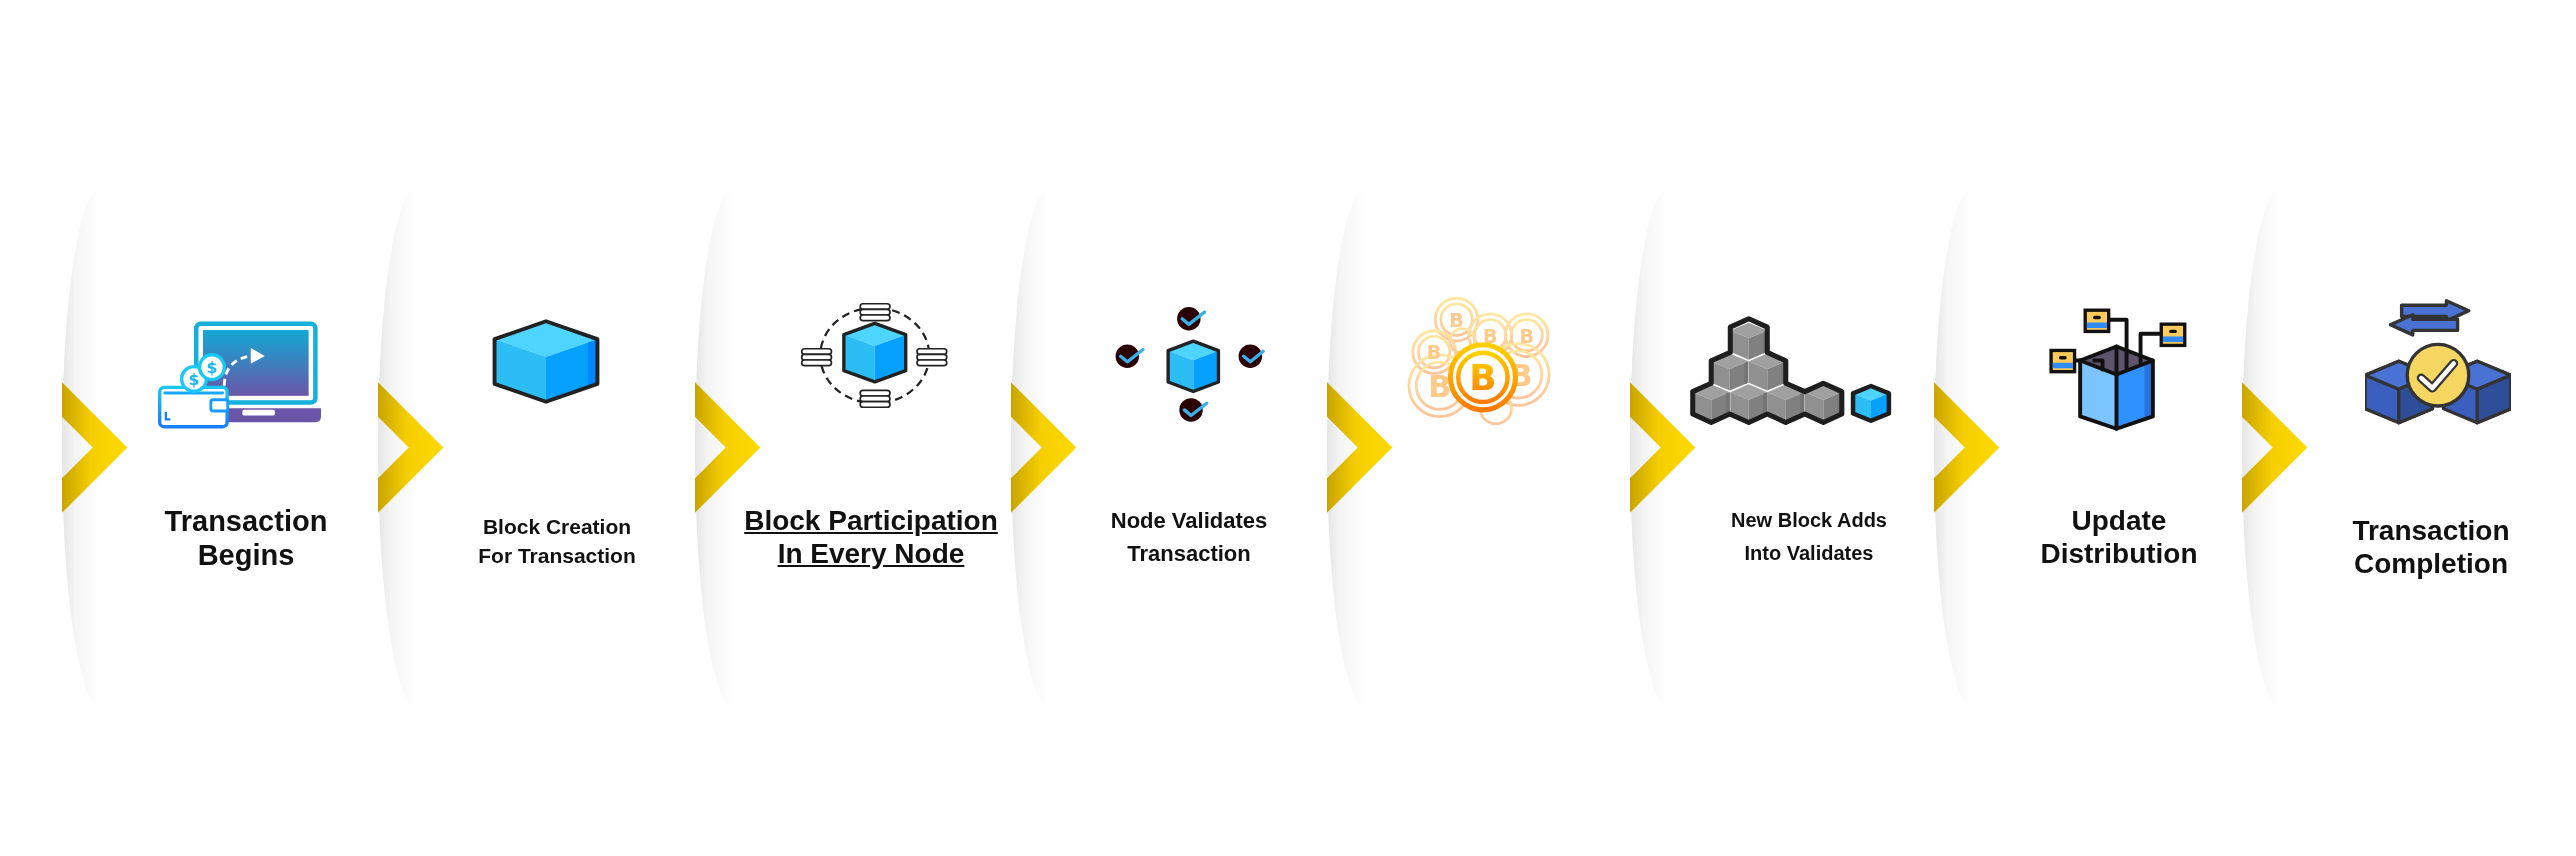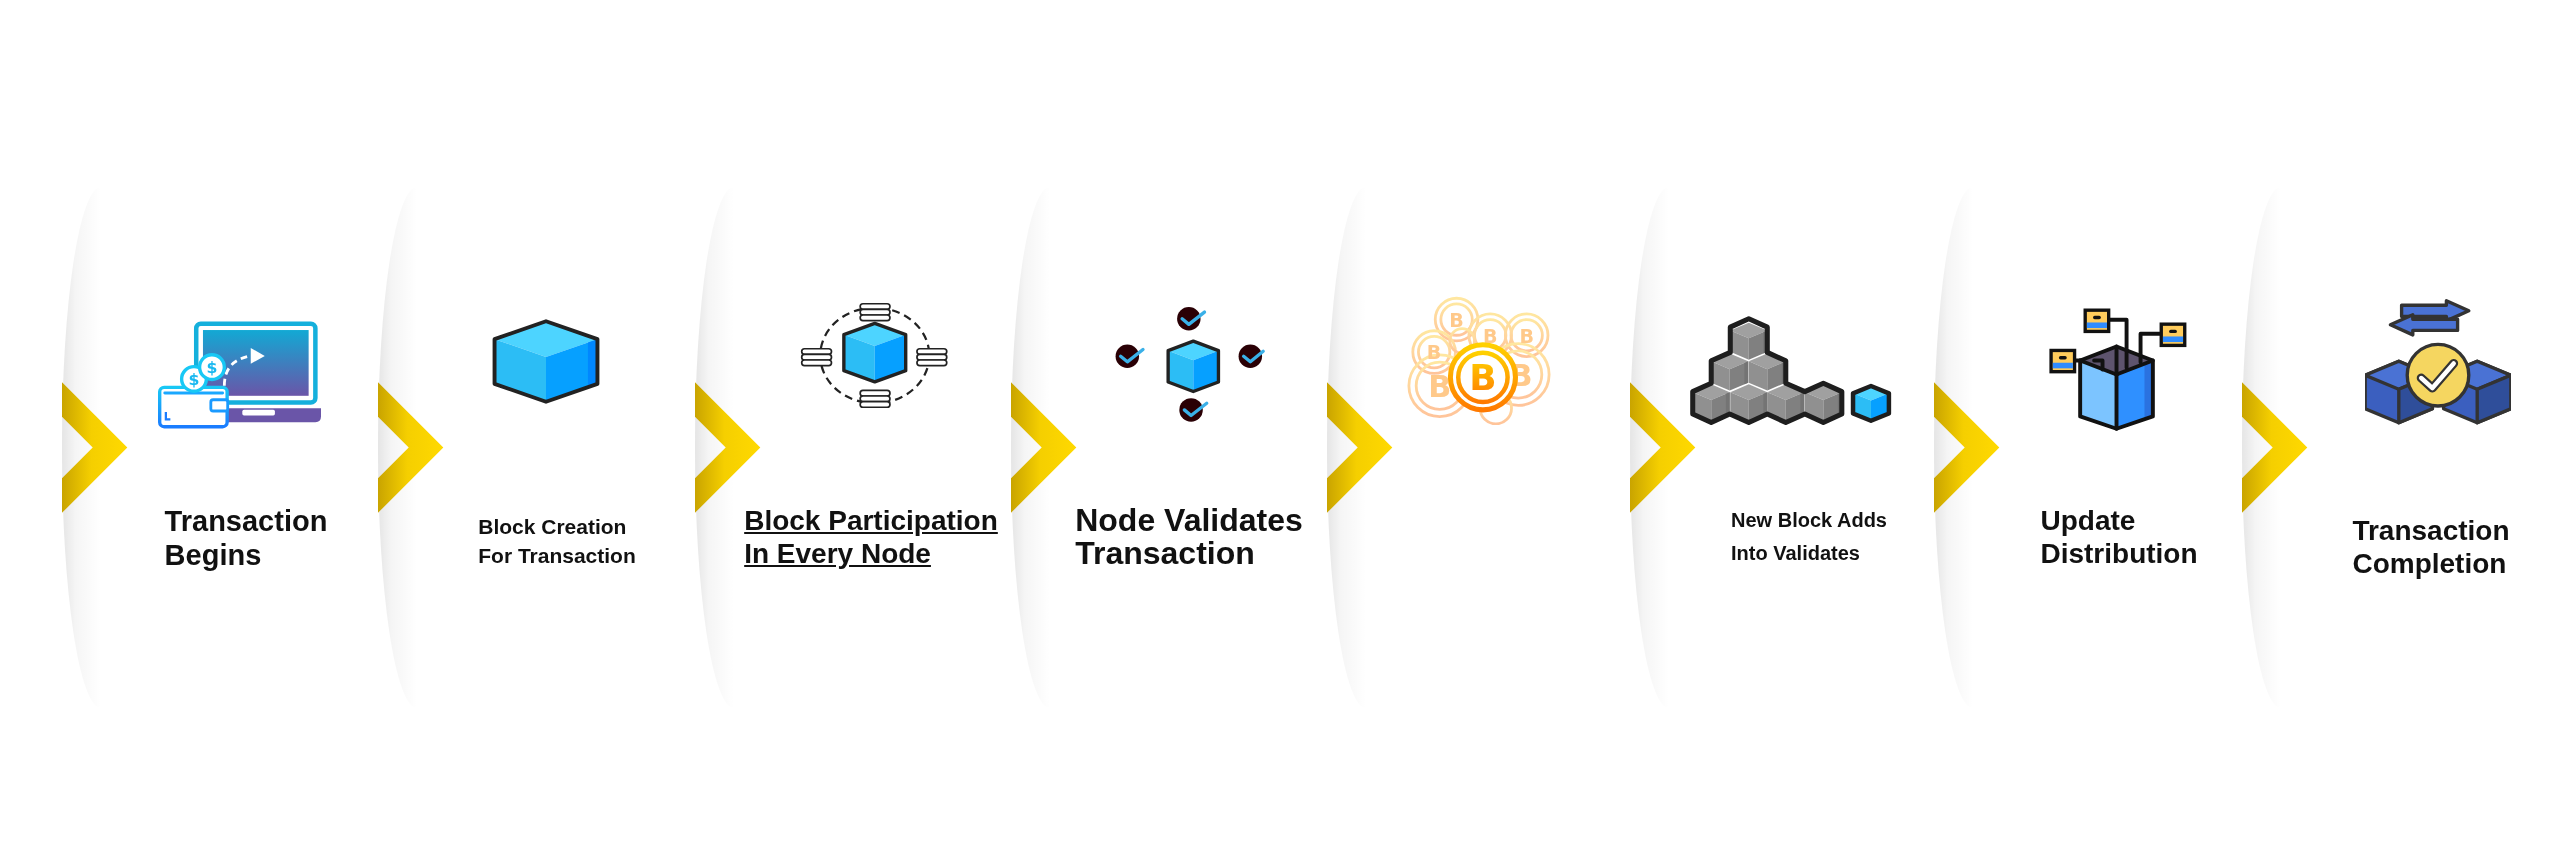--- a/index.html
+++ b/index.html
@@ -5,21 +5,21 @@
   html, body { margin:0; padding:0; background:#ffffff; }
   body { width:2576px; height:857px; position:relative; overflow:hidden;
          font-family:"Liberation Sans", "DejaVu Sans", sans-serif; }
   .flow { position:absolute; left:0; top:0; width:2576px; height:857px; }
   .panel { position:absolute; top:187px; height:521px; background:#ffffff; }
   .panel .shade { position:absolute; left:0; top:0; width:39px; height:100%;
     background:linear-gradient(to right, rgba(0,0,0,0.10) 0%, rgba(0,0,0,0.04) 35%, rgba(0,0,0,0) 100%);
     border-top-left-radius:39px 258px; border-bottom-left-radius:39px 258px; pointer-events:none; }
   .chev { position:absolute; left:0; top:195px; width:67px; height:131px; }
   .icon { position:absolute; }
-  .label { position:absolute; text-align:left; font-weight:bold; color:#111111;
+  .label { position:absolute; text-align:center; font-weight:bold; color:#111111;
            white-space:nowrap; transform:translateX(-50%); }
   .label span { display:block; }
 </style>
 </head>
 <body>
 
 <svg width="0" height="0" style="position:absolute">
   <defs>
     <linearGradient id="chevGrad" x1="0" y1="0" x2="1" y2="0">
       <stop offset="0" stop-color="#C9A400"></stop>
@@ -152,21 +152,21 @@
       </g>
       <g>
         <circle cx="242" cy="97" r="21" fill="#2A0005"></circle>
         <path d="M230 97 L242 107 L265 88" fill="none" stroke="#3AB0E8" stroke-width="6" stroke-linecap="round" stroke-linejoin="round"></path>
       </g>
       <g>
         <circle cx="136" cy="193" r="21" fill="#2A0005"></circle>
         <path d="M124 193 L136 203 L164 181" fill="none" stroke="#3AB0E8" stroke-width="6" stroke-linecap="round" stroke-linejoin="round"></path>
       </g>
     </svg>
-    <div class="label" style="left:178px;top:317px;font-size:32px;line-height:33px;">
+    <div class="label" style="left:178px;top:317px;font-size:22px;line-height:33px;">
       <span>Node Validates</span>
       <span>Transaction</span>
     </div>
   </div>
 
   <div class="panel" style="left:1327px;width:303px;">
     <div class="shade"></div>
     <svg class="chev" viewBox="0 0 120 234">
       <polygon points="0,0 117,117 0,234 0,172 55,117 0,62" fill="url(#chevGrad)"></polygon>
     </svg>

